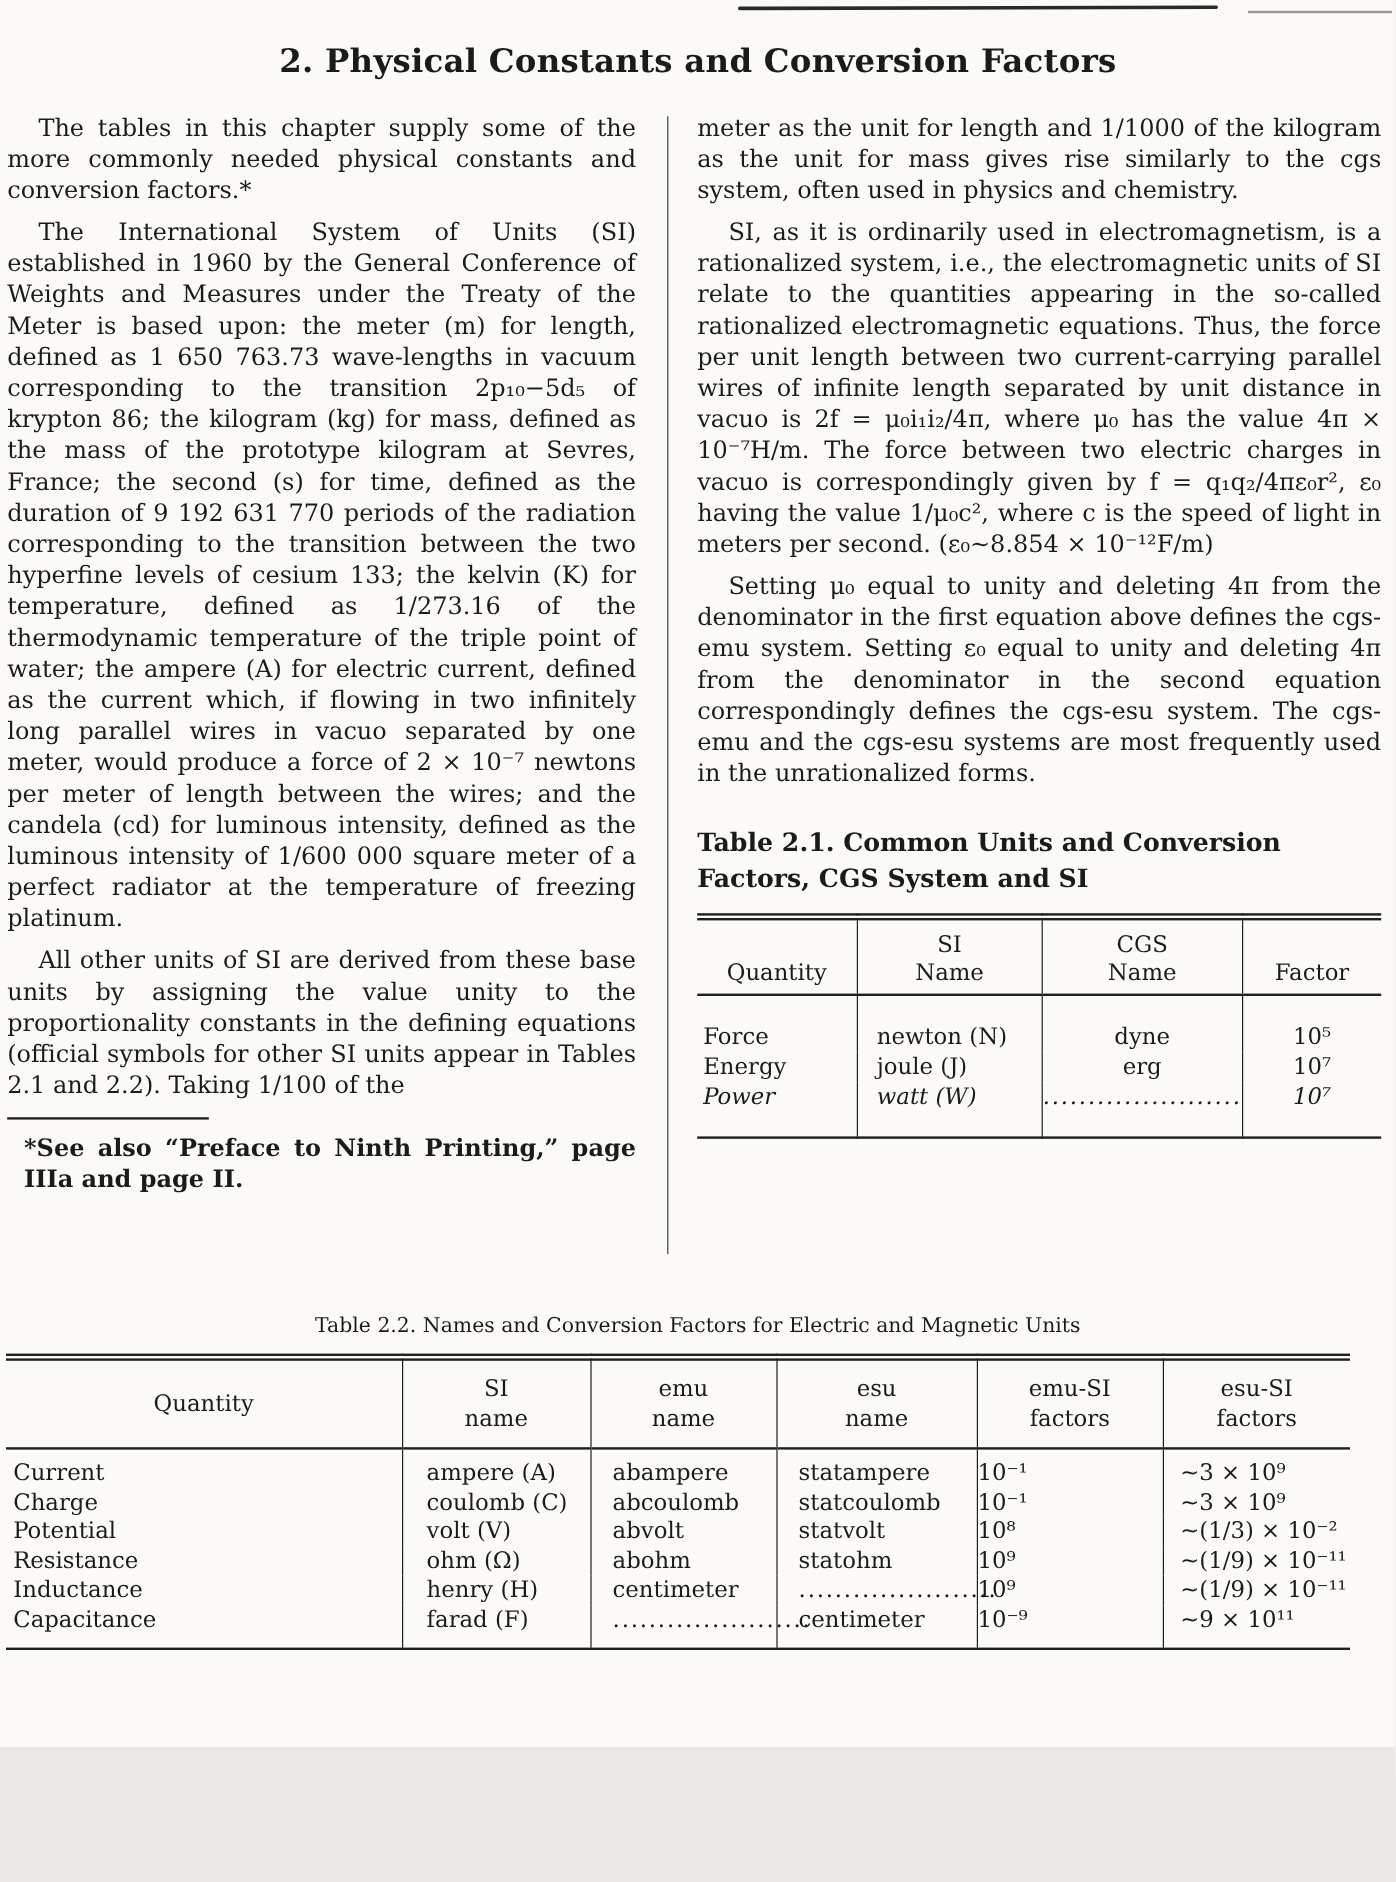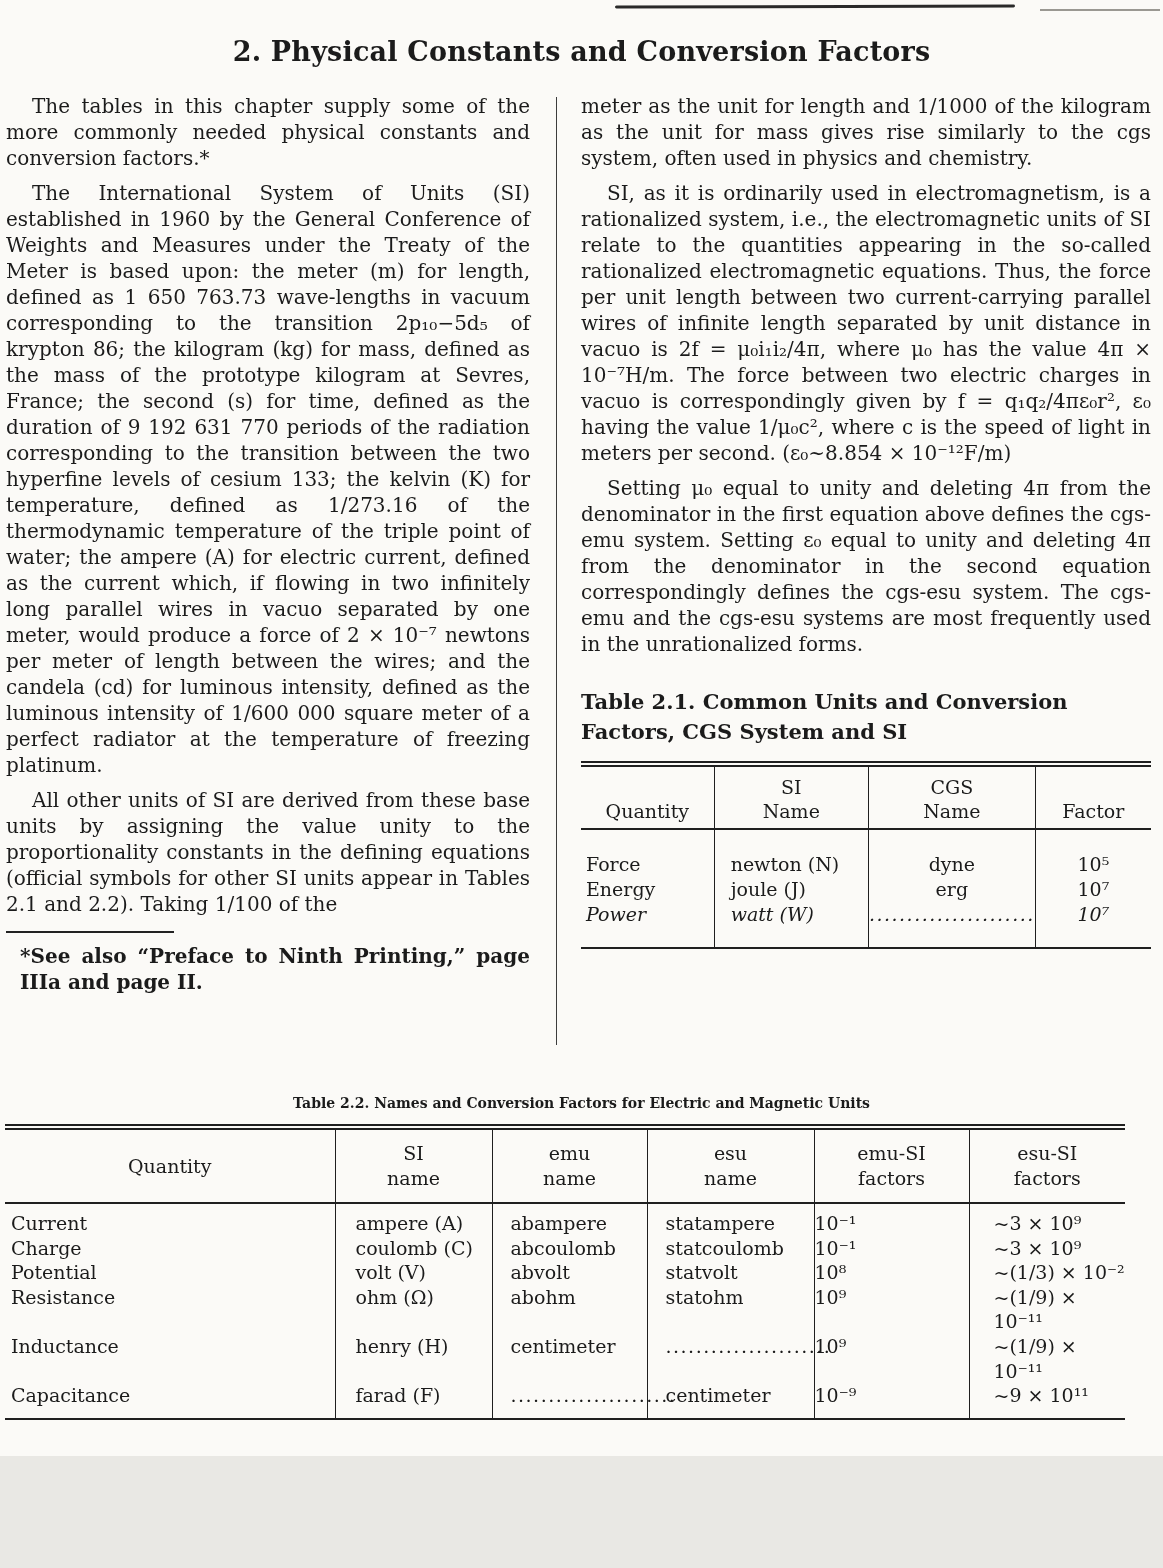--- a/index.html
+++ b/index.html
@@ -92,22 +92,22 @@
   .t21-table td { line-height: 25px; vertical-align: top; }
   .t21-table tbody tr:first-child td { padding-top: 22px; }
   .t21-table tbody tr:last-child td { padding-bottom: 20px; font-style: italic; }
   .t21-table td.c1 { padding-left: 5px; }
   .t21-table td.c2 { padding-left: 16px; }
   .t21-table td.c3, .t21-table td.c4 { text-align: center; }
   
   .t22-section { margin-top: 50px; }
   .t22-title {
     text-align: center;
-    font-weight: bold;
-    font-size: 14px;
+    font-weight: normal;
+    font-size: 17px;
     margin-bottom: 13px;
   }
   .t22-table {
     width: 1120px;
     margin-left: 5px;
     border-top: 6px double #1f1f1f;
     border-bottom: 2px solid #1f1f1f;
     font-size: 19px;
     table-layout: fixed;
   }
@@ -123,21 +123,21 @@
   .t22-table th:nth-child(n+2),
   .t22-table td:nth-child(n+2) { border-left: 1.5px solid #1f1f1f; }
   .t22-table td { line-height: 24.6px; vertical-align: top; }
   .t22-table tbody tr:first-child td { padding-top: 7px; }
   .t22-table tbody tr:last-child td { padding-bottom: 10px; }
   .t22-table td.q  { padding-left: 6px; }
   .t22-table td.si { padding-left: 20px; }
   .t22-table td.emu { padding-left: 18px; }
   .t22-table td.esu { padding-left: 18px; }
   .t22-table td.f1 { padding-left: 0; }
-  .t22-table td.f2 { padding-left: 24px; }
+  .t22-table td.f2 { padding-left: 14px; }
   .dots { letter-spacing: 1.5px; }
 </style>
 </head>
 <body>
 
 <div class="page">
 
   <div class="edge-artifact-1"></div>
   <div class="edge-artifact-2"></div>
 

